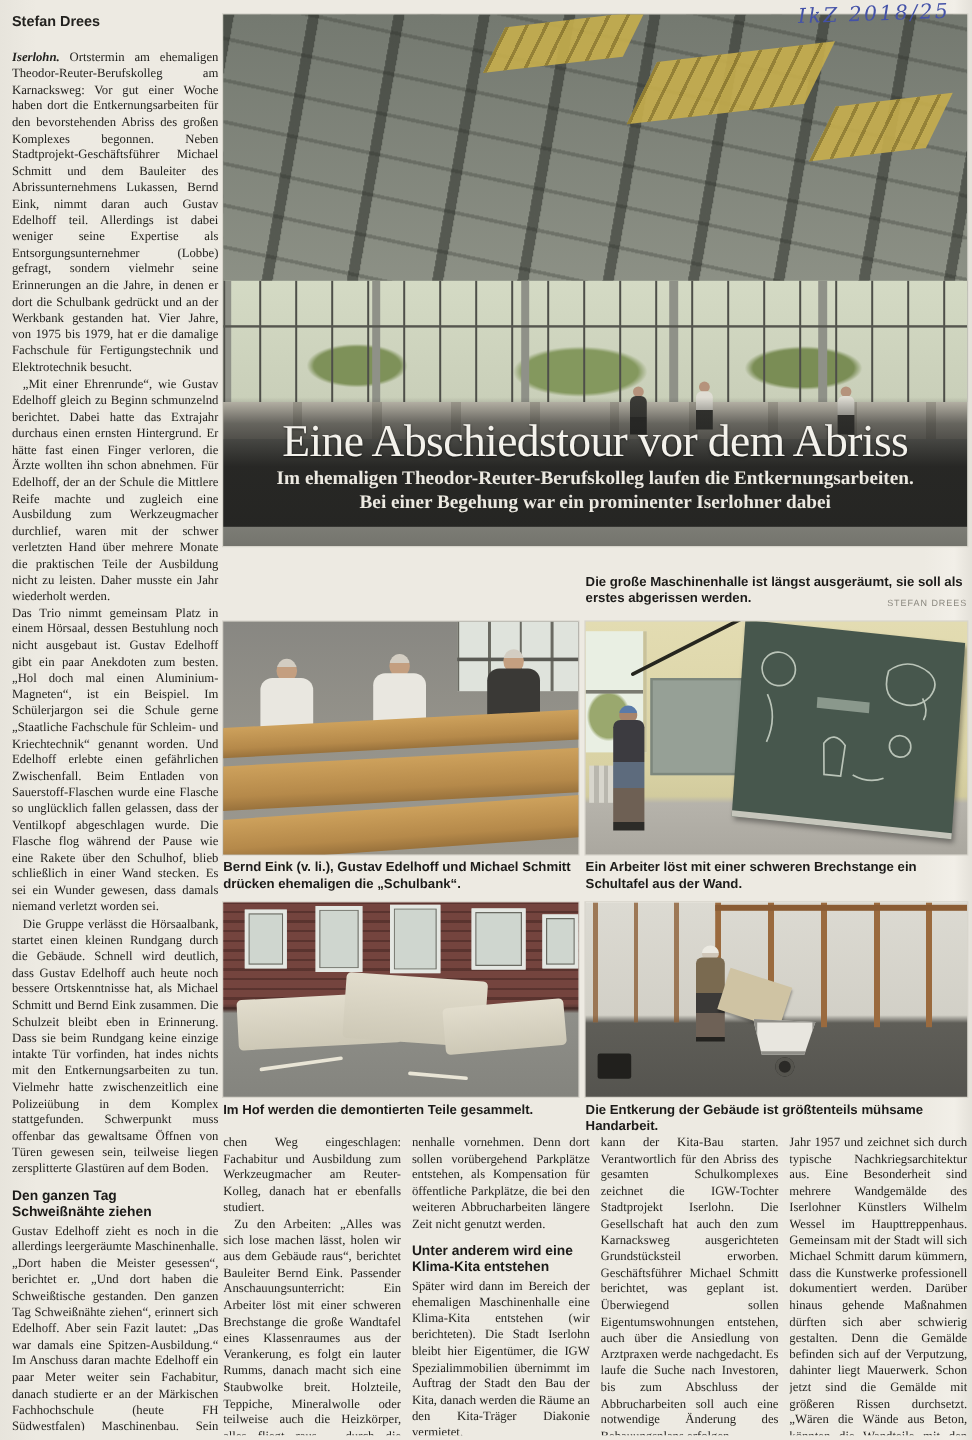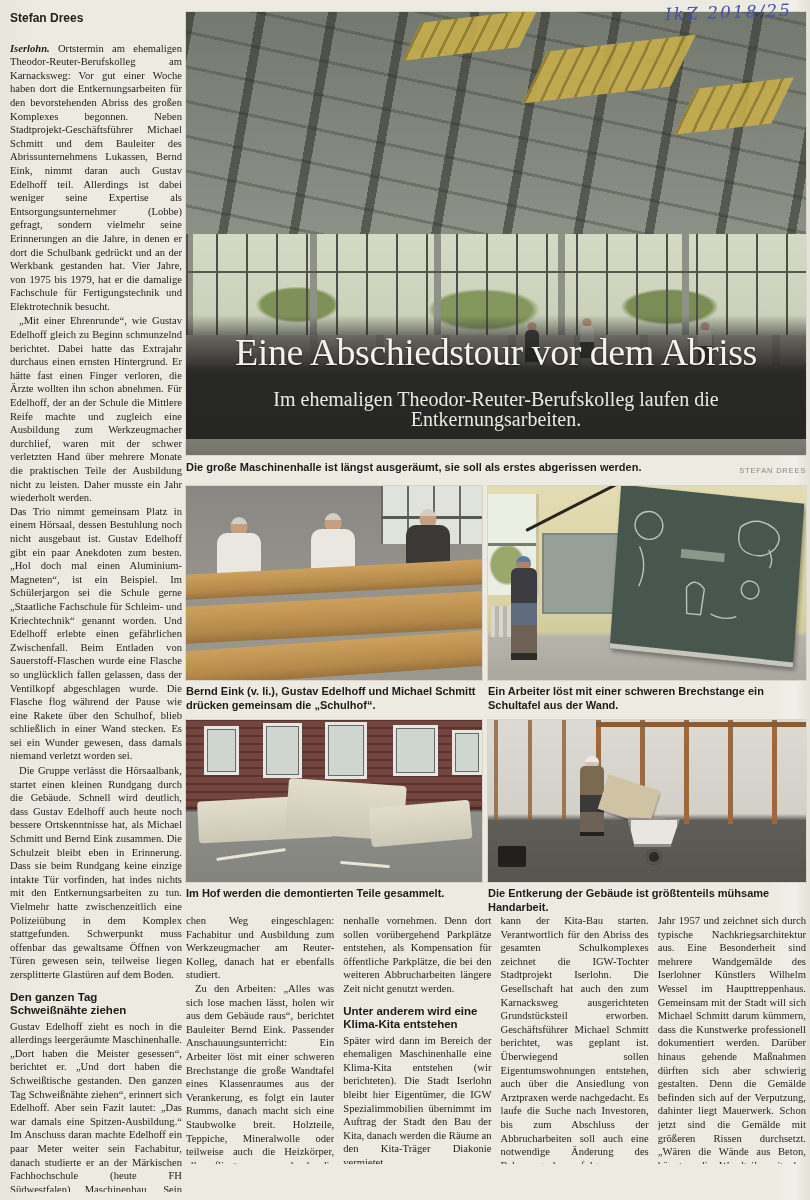--- a/index.html
+++ b/index.html
@@ -60,24 +60,24 @@
   .person.dark::after{background:linear-gradient(180deg,#3b3b37 0 55%,#262624 55%);}
   .person.w1{left:53%;top:70%;}
   .person.w2{left:62%;top:69%;}
   .person.w3{left:81%;top:70%;}
   .hero-overlay{position:absolute;left:0;bottom:16px;width:100%;z-index:3;
     padding:16px 6px 10px 6px;box-sizing:border-box;text-align:center;
     background:linear-gradient(180deg,rgba(40,40,38,0) 0,rgba(40,40,38,.6) 22px,rgba(31,31,29,.93) 58px);}
   .hero-overlay h1{
     margin:0;font-family:"Liberation Serif",serif;font-weight:500;font-size:38px;line-height:42px;
     letter-spacing:-.5px;color:#f4f2ec;text-shadow:0 1px 2px rgba(0,0,0,.6);}
-  .hero-overlay .sub{margin:16px 0 0 0;font-size:20px;line-height:20px;color:#ece9e1;font-weight:400;}
+  .hero-overlay .sub{margin:0 0 0 0;font-size:16px;line-height:20px;color:#ece9e1;font-weight:700;}
   
   .cap{font-family:"Liberation Sans",sans-serif;font-weight:bold;font-size:11px;line-height:14px;color:#1c1b19;}
-  .hero-cap-row{display:flex;width:620px;margin-top:5px;flex-direction:column;}
+  .hero-cap-row{display:flex;width:620px;margin-top:23px;}
   .hero-cap-spacer{width:302px;flex:none;}
   .hero-cap{flex:1;}
   .credit{float:right;font-family:"Liberation Sans",sans-serif;font-weight:400;font-size:7.5px;letter-spacing:.8px;color:#8b887f;margin-top:4px;}
   
   .photo-row{display:flex;gap:6px;width:620px;margin-top:8px;}
   .fig{margin:0;}
   .fig .cap{margin-top:4px;}
   .photo{position:relative;overflow:hidden;box-shadow:0 0 0 1px #d8d5cc;}
   
   .bank{width:296px;height:194px;background:linear-gradient(180deg,#888782 0,#94928a 45%,#9b988f 100%);}
@@ -190,20 +190,21 @@
     <div class="sky s3"></div>
     <div class="h-windows"></div>
     <div class="h-sill"></div>
     <div class="h-floor"></div>
     <div class="person dark w1"></div>
     <div class="person w2"></div>
     <div class="person w3"></div>
     <div class="hero-overlay">
       <h1>Eine Abschiedstour vor dem Abriss</h1>
       <p class="sub">Im ehemaligen Theodor-Reuter-Berufskolleg laufen die Entkernungsarbeiten.</p>
+      <p class="sub" style="margin-top:0">Bei einer Begehung war ein prominenter Iserlohner dabei</p>
     </div>
   </div>
 
   <div class="hero-cap-row">
     <div class="hero-cap-spacer"></div>
     <div class="hero-cap cap">
       <span>Die große Maschinenhalle ist längst ausgeräumt, sie soll als erstes abgerissen werden.</span>
       <span class="credit">STEFAN DREES</span>
     </div>
   </div>
@@ -212,21 +213,21 @@
     <figure class="fig">
       <div class="photo bank">
         <div class="bk-window"></div>
         <div class="man m1"></div>
         <div class="man m2"></div>
         <div class="man dark m3"></div>
         <div class="bench r1"></div>
         <div class="bench r2"></div>
         <div class="bench r3b"></div>
       </div>
-      <figcaption class="cap">Bernd Eink (v. li.), Gustav Edelhoff und Michael Schmitt drücken gemeinsam die „Schulhof“.</figcaption>
+      <figcaption class="cap">Bernd Eink (v. li.), Gustav Edelhoff und Michael Schmitt drücken ehemaligen die „Schulbank“.</figcaption>
     </figure>
     <figure class="fig">
       <div class="photo tafel">
         <div class="tf-window"></div>
         <div class="tf-radiator"></div>
         <div class="tf-flatboard"></div>
         <div class="tf-board">
           <svg viewBox="0 0 180 160">
             <g fill="none" stroke="#cfd8cc" stroke-width="1.4" opacity=".85">
               <circle cx="28" cy="38" r="14"></circle>

